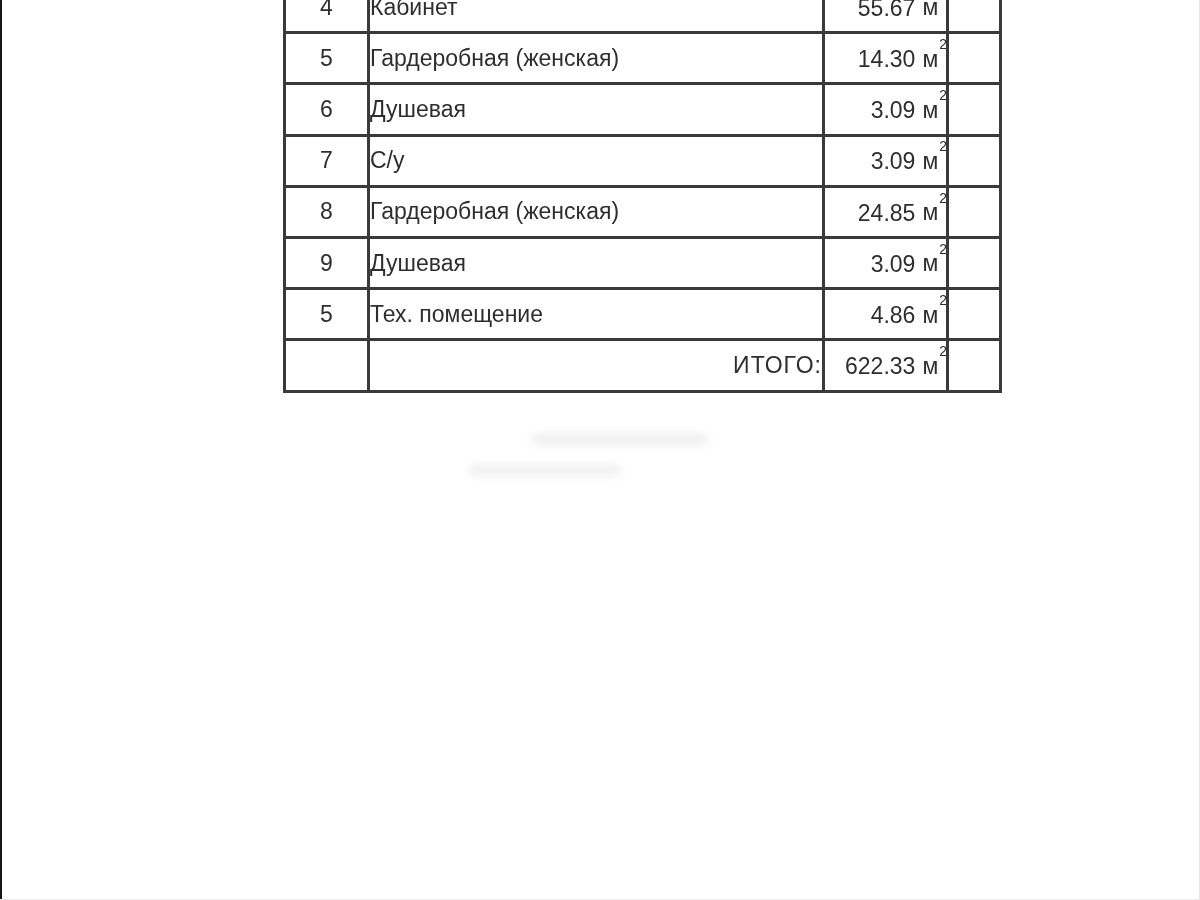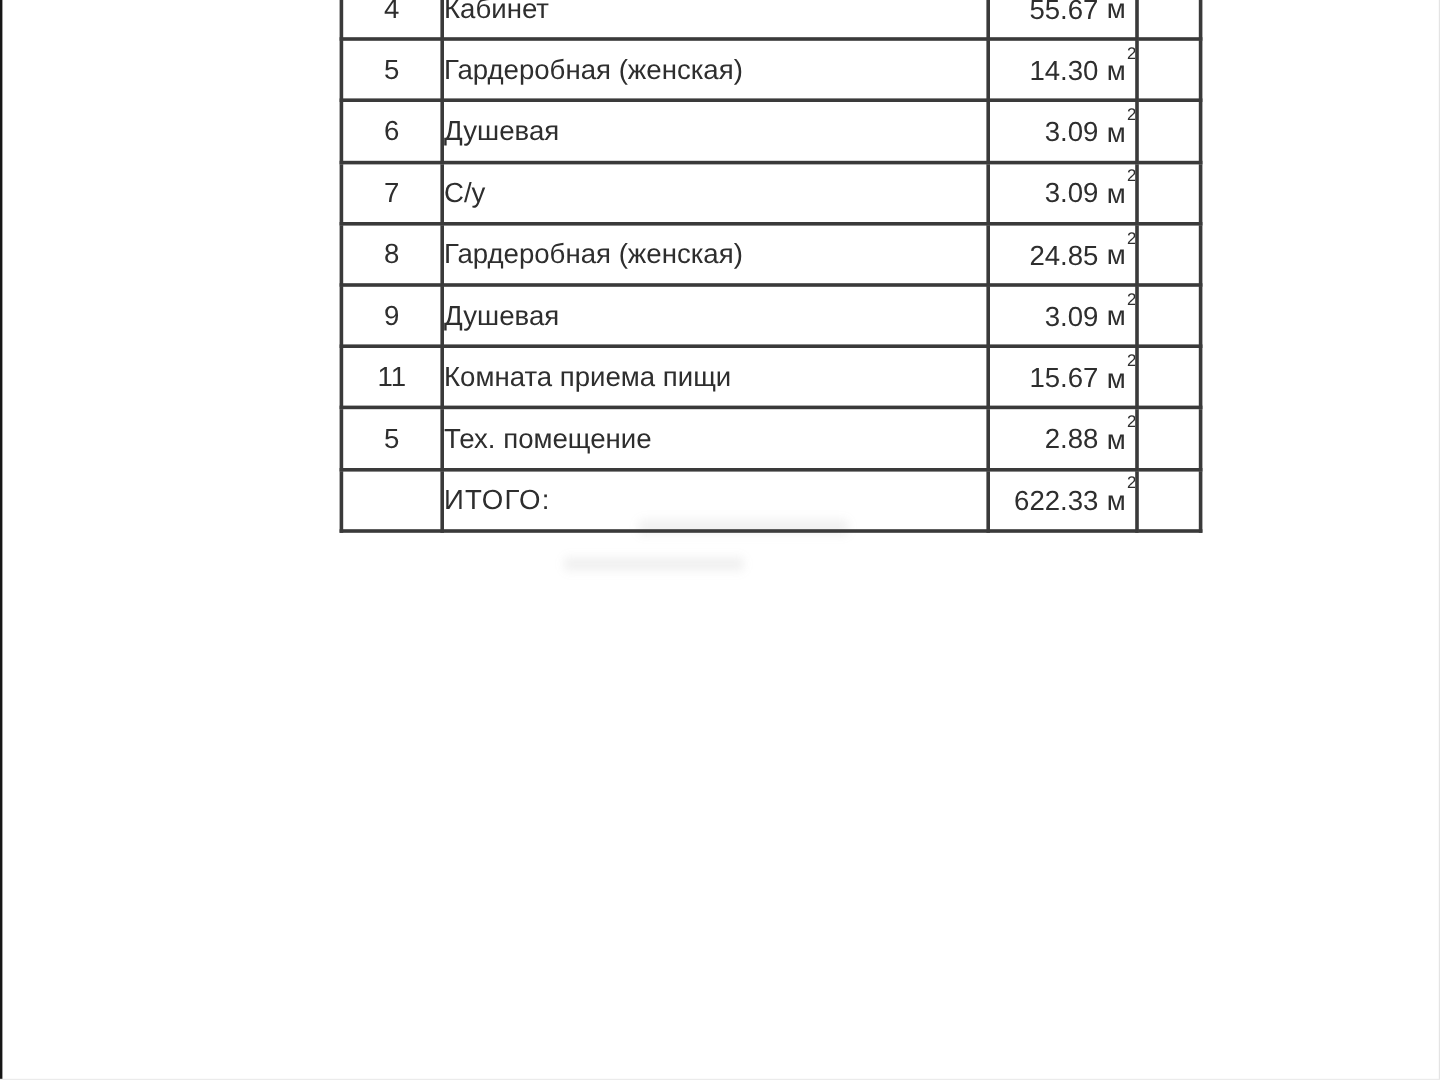--- a/index.html
+++ b/index.html
@@ -51,21 +51,21 @@
     padding: 0;
   }
   col.c1 { width: 84px; }
   col.c2 { width: 455px; }
   col.c3 { width: 124px; }
   col.c4 { width: 53px; }
 
   td.c-num  { text-align: center; }
   td.c-name { text-align: left;  padding-left: 16px; }
   td.c-area { text-align: right; padding-right: 7px; }
-  td.c-label{ text-align: left; padding-right: 14px; letter-spacing: 1px; }
+  td.c-label{ text-align: right; padding-right: 14px; letter-spacing: 1px; }
 
   .unit { margin-left: 7px; }
   sup.sq {
     font-size: 14px;
     position: relative;
     top: -9px;
     left: 1px;
   }
 
   
@@ -134,31 +134,25 @@
     </tr>
 
     <tr>
       <td class="c-num">9</td>
       <td class="c-name">Душевая</td>
       <td class="c-area"><span>3.09</span><span class="unit">м</span><sup class="sq">2</sup></td>
       <td class="c-blank"></td>
     </tr>
 
 
-    <tr>
-      <td class="c-num">11</td>
-      <td class="c-name">Комната приема пищи</td>
-      <td class="c-area"><span>15.67</span><span class="unit">м</span><sup class="sq">2</sup></td>
-      <td class="c-blank"></td>
-    </tr>
 
     <tr>
       <td class="c-num">5</td>
       <td class="c-name">Тех. помещение</td>
-      <td class="c-area"><span>2.88</span><span class="unit">м</span><sup class="sq">2</sup></td>
+      <td class="c-area"><span>4.86</span><span class="unit">м</span><sup class="sq">2</sup></td>
       <td class="c-blank"></td>
     </tr>
 
     <tr>
       <td class="c-num"></td>
       <td class="c-label">ИТОГО:</td>
       <td class="c-area"><span>622.33</span><span class="unit">м</span><sup class="sq">2</sup></td>
       <td class="c-blank"></td>
     </tr>
   </tbody>

